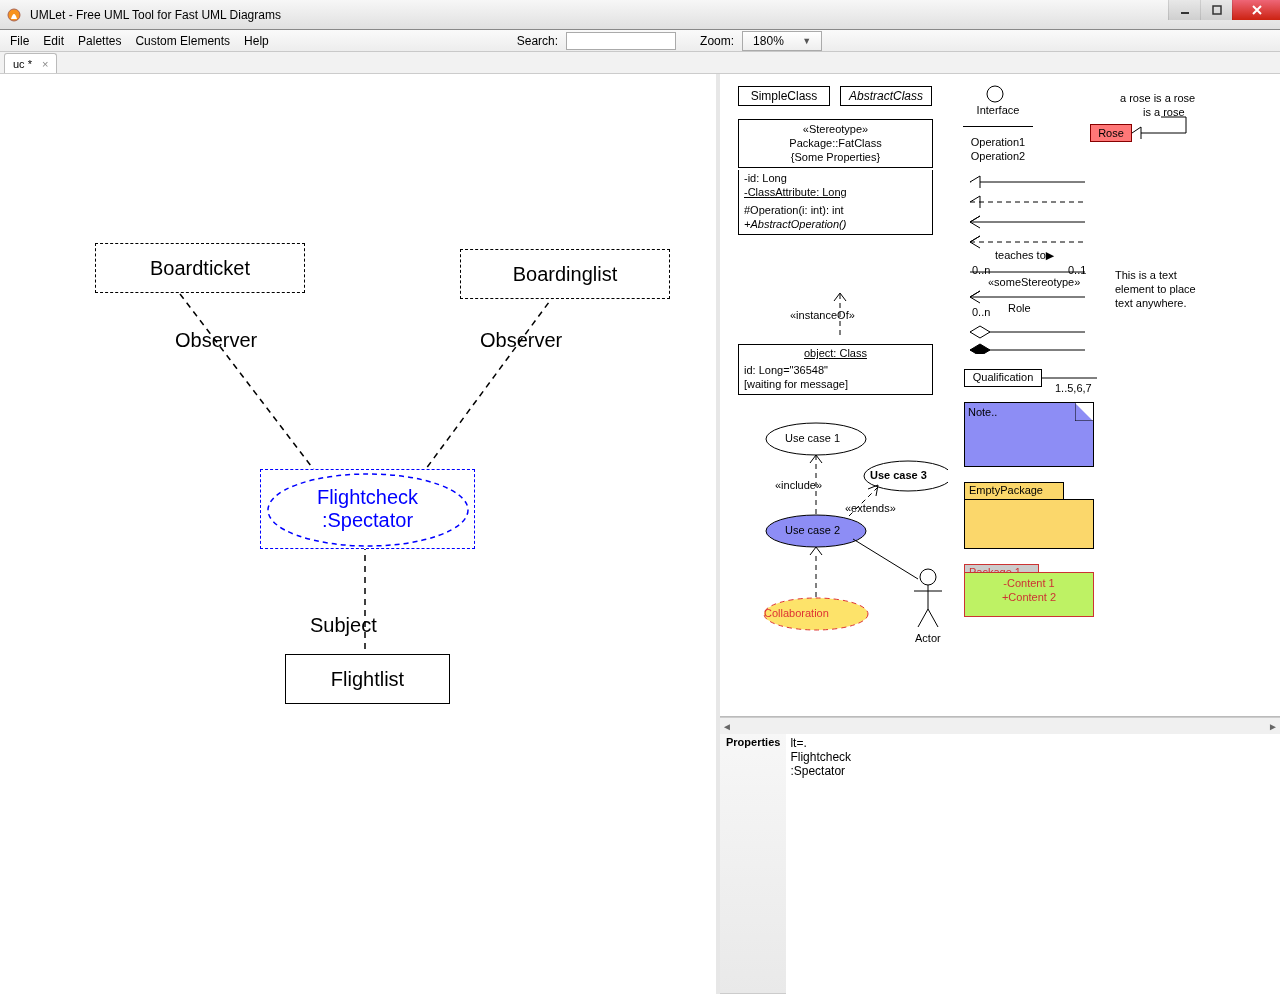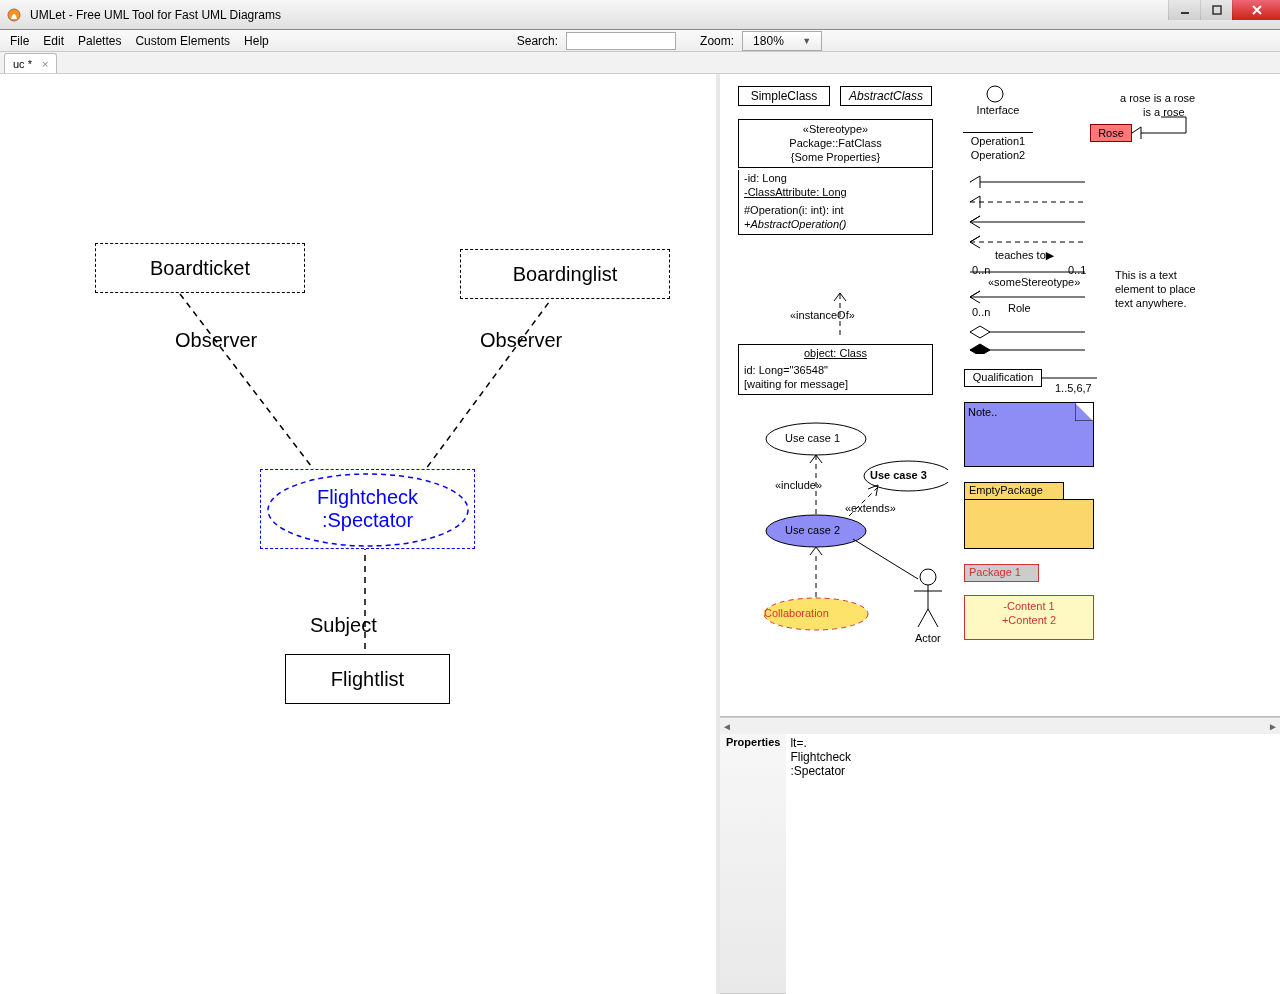--- a/index.html
+++ b/index.html
@@ -187,21 +187,21 @@
       <div class="p small" style="left:125px;top:428px">«extends»</div>
       <div class="p small" style="left:65px;top:450px">Use case 2</div>
       <div class="p small" style="left:44px;top:533px;color:#d33">Collaboration</div>
       <div class="p small" style="left:195px;top:558px">Actor</div>
 
       <svg style="position:absolute;left:265px;top:10px" width="20" height="20">
           <circle cx="10" cy="10" r="8" fill="#fff" stroke="#000"></circle>
         </svg>
       <div class="p small" style="left:243px;top:30px;width:70px">
         <div>Interface</div>
-        <div style="border-top:1px solid #000;margin-top:14px;padding-top:2px">Operation1</div>
+        <div style="border-top:1px solid #000;margin-top:8px;padding-top:9px">Operation1</div>
         <div>Operation2</div>
       </div>
 
       <div class="p small" style="left:400px;top:18px">a rose is a rose</div>
       <div class="p small" style="left:423px;top:32px">is a rose</div>
       <div class="p pb small" style="left:370px;top:50px;width:42px;height:18px;line-height:16px;background:#f77;border:1px solid #800">Rose</div>
       <svg style="position:absolute;left:411px;top:40px" width="60" height="28">
           <polyline points="1,19 10,13 10,25" fill="#fff" stroke="#000"></polyline>
           <line x1="10" y1="19" x2="55" y2="19" stroke="#000"></line>
           <line x1="55" y1="19" x2="55" y2="3" stroke="#000"></line>
@@ -246,21 +246,21 @@
             <polygon points="0,0 18,18 0,18" fill="#8d8df5"></polygon>
             <polygon points="0,0 18,18 18,0" fill="#fff"></polygon>
             <polyline points="0,0 0,18 18,18" fill="none" stroke="#000"></polyline>
           </svg>
       </div>
 
       <div class="p pb small" style="left:244px;top:408px;width:100px;height:18px;background:#fbd76b;text-align:left;padding-left:4px;line-height:15px">EmptyPackage</div>
       <div class="p pb small" style="left:244px;top:425px;width:130px;height:50px;background:#fbd76b;border-top:1px solid #000"></div>
 
       <div class="p pb small" style="left:244px;top:490px;width:75px;height:18px;background:#ccc;border:1px solid #c33;color:#c33;text-align:left;padding-left:4px;line-height:15px">Package 1</div>
-      <div class="p small" style="left:244px;top:521px;width:130px;height:45px;background:#fef9c3;border:1px solid #c33;color:#c33;padding-top:4px">
+      <div class="p small" style="left:244px;top:498px;width:130px;height:45px;background:#bef264;border:1px solid #c33;color:#c33;padding-top:4px">
         <div>-Content 1</div>
         <div>+Content 2</div>
       </div>
 
     </div>
     <div class="hscroll">
       <span>◄</span>
       <span>►</span>
     </div>
     <div class="props">

